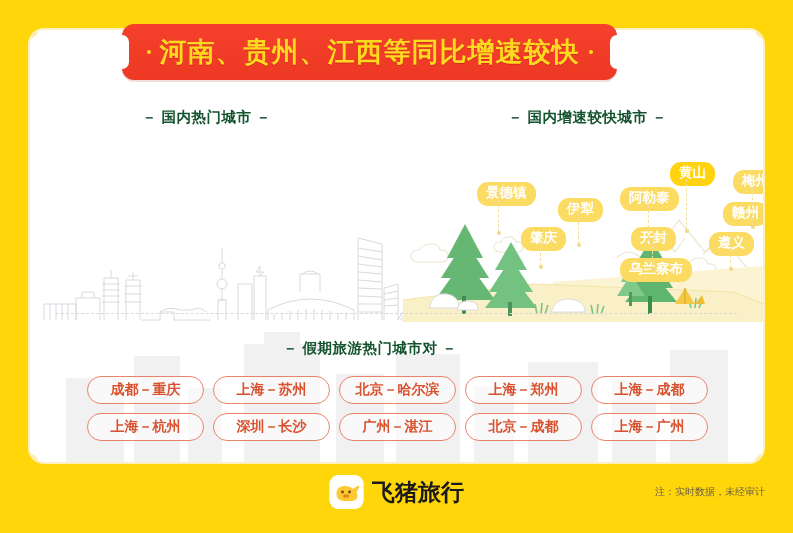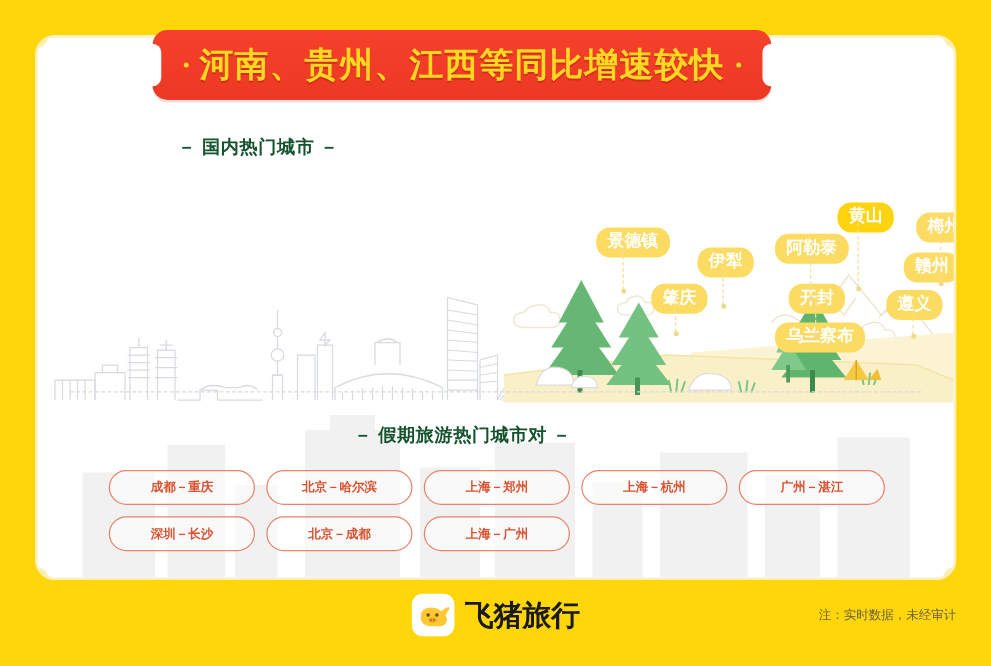--- a/index.html
+++ b/index.html
@@ -150,21 +150,21 @@
     position: absolute; left: 57px; top: 346px;
     width: 630px;
     display: flex; flex-wrap: wrap; gap: 9px 9px;
     z-index: 22;
   }
   .tag-outline {
     width: 117px; height: 28px;
     border: 1.5px solid #E8836B;
     border-radius: 14px;
     color: #D9512F;
-    font-size: 10px; font-weight: bold;
+    font-size: 14px; font-weight: bold;
     display: flex; align-items: center; justify-content: center;
     white-space: nowrap;
     background: rgba(255,255,255,0.6);
   }
 
   
   #footer {
     position: absolute; left: 0; right: 0; bottom: 2px; height: 70px;
     z-index: 30;
     text-align: right;
@@ -326,20 +326,21 @@
         <rect x="306" y="44" width="48" height="94"></rect>
         <rect x="366" y="24" width="64" height="114"></rect>
         <rect x="444" y="56" width="40" height="82"></rect>
         <rect x="498" y="32" width="70" height="106"></rect>
         <rect x="582" y="50" width="44" height="88"></rect>
         <rect x="640" y="20" width="58" height="118"></rect>
       </g>
     </svg>
 
     <div class="sec-title" style="left:112px; top:78px;">－ 国内热门城市 －</div>
+    <div class="sec-title" style="left:478px; top:78px;">－ 国内增速较快城市 －</div>
     <div class="sec-title" style="left:253px; top:309px;">－ 假期旅游热门城市对 －</div>
 
 
     <div id="grow-wrap">
       <div class="pin" style="left:68px;  top:56px;  height:42px;"></div>
       <div class="pin" style="left:148px; top:74px;  height:36px;"></div>
       <div class="pin" style="left:218px; top:66px;  height:38px;"></div>
       <div class="pin" style="left:256px; top:40px;  height:56px;"></div>
       <div class="pin" style="left:322px; top:48px;  height:44px;"></div>
       <div class="pin" style="left:110px; top:104px; height:28px;"></div>
@@ -353,25 +354,27 @@
       <div class="tag-yellow" style="left:303px; top:36px;">梅州</div>
       <div class="tag-yellow" style="left:293px; top:68px;">赣州</div>
       <div class="tag-yellow" style="left:91px;  top:93px;">肇庆</div>
       <div class="tag-yellow" style="left:201px; top:93px;">开封</div>
       <div class="tag-yellow" style="left:279px; top:98px;">遵义</div>
       <div class="tag-yellow" style="left:190px; top:124px;">乌兰察布</div>
     </div>
 
     <div id="pair-tags">
       <div class="tag-outline">成都－重庆</div>
+      <div class="tag-outline">上海－苏州</div>
       <div class="tag-outline">北京－哈尔滨</div>
       <div class="tag-outline">上海－郑州</div>
+      <div class="tag-outline">上海－成都</div>
       <div class="tag-outline">上海－杭州</div>
+      <div class="tag-outline">深圳－长沙</div>
       <div class="tag-outline">广州－湛江</div>
-      <div class="tag-outline">深圳－长沙</div>
       <div class="tag-outline">北京－成都</div>
       <div class="tag-outline">上海－广州</div>
     </div>
   </div>
 
   <div id="banner">
     <span class="banner-dot l"></span>
     <span id="banner-text">河南、贵州、江西等同比增速较快</span>
     <span class="banner-dot r"></span>
   </div>

